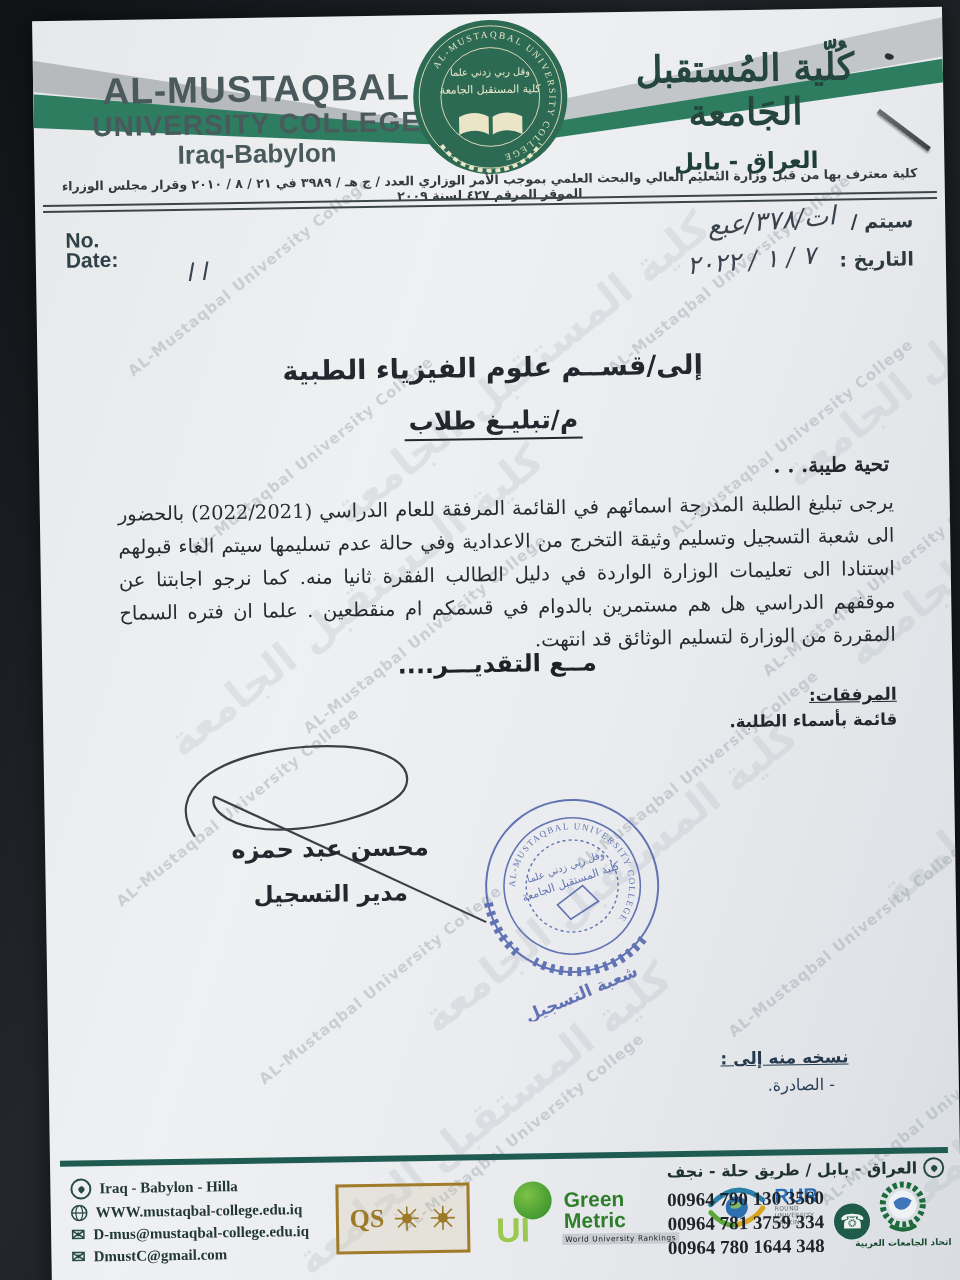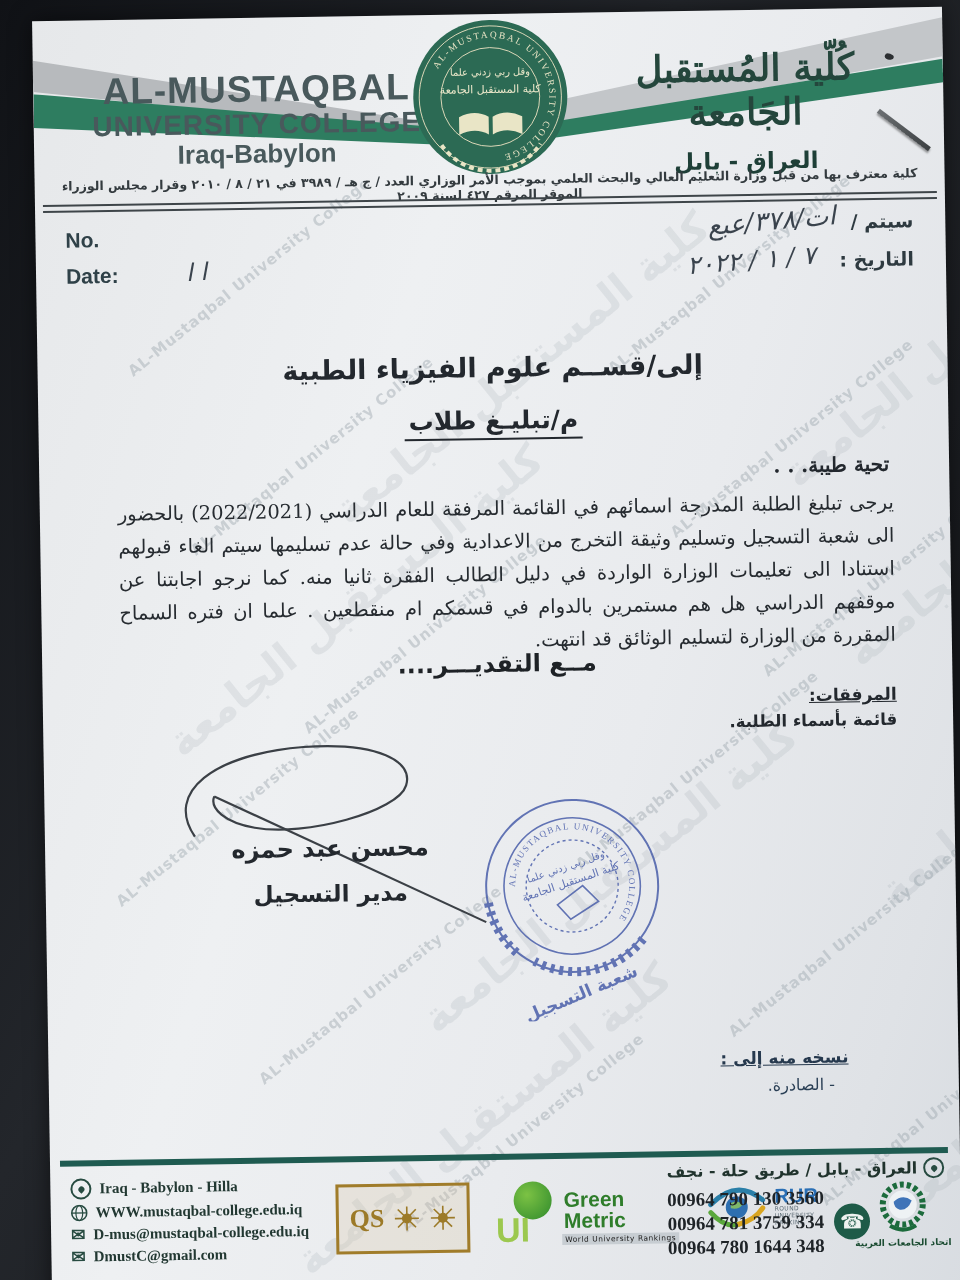--- a/index.html
+++ b/index.html
@@ -139,21 +139,21 @@
 
     <div class="hdr-ar" dir="rtl">
       <div class="cal">كُلّية المُستقبل الجَامعة</div>
       <div class="sub">العراق - بابل</div>
     </div>
 
     <div class="accred">كلية معترف بها من قبل وزارة التعليم العالي والبحث العلمي بموجب الأمر الوزاري العدد / ج هـ / ٣٩٨٩ في ٢١ / ٨ / ٢٠١٠ وقرار مجلس الوزراء الموقر المرقم ٤٢٧ لسنة ٢٠٠٩</div>
     <div class="dbl-rule"></div>
 
     <div class="ref-label" style="left:30px;top:208px">No.</div>
-    <div class="ref-label" style="left:30px;top:244px">Date:</div>
+    <div class="ref-label" style="left:30px;top:228px">Date:</div>
     <div class="hand" style="position:absolute;left:150px;top:240px;font-size:24px;letter-spacing:20px;transform:rotate(-3deg)">ا          ا</div>
 
     <div class="ref-ar" style="right:32px;top:202px">سيتم /</div>
     <div class="hand" style="position:absolute;right:110px;top:196px;font-size:26px;transform:rotate(-4deg);direction:rtl">ات/٣٧٨/عبع</div>
     <div class="ref-ar" style="right:32px;top:240px">التاريخ :</div>
     <div class="hand" style="position:absolute;right:130px;top:236px;font-size:25px;letter-spacing:6px;transform:rotate(-4deg);direction:rtl">٧ / ١ / ٢٠٢٢</div>
 
     <div class="to-line">إلى/قســم علوم الفيزياء الطبية</div>
     <div class="subject"><span>م/تبليـغ طلاب</span></div>
     <div class="greeting">تحية طيبة. . .</div>

